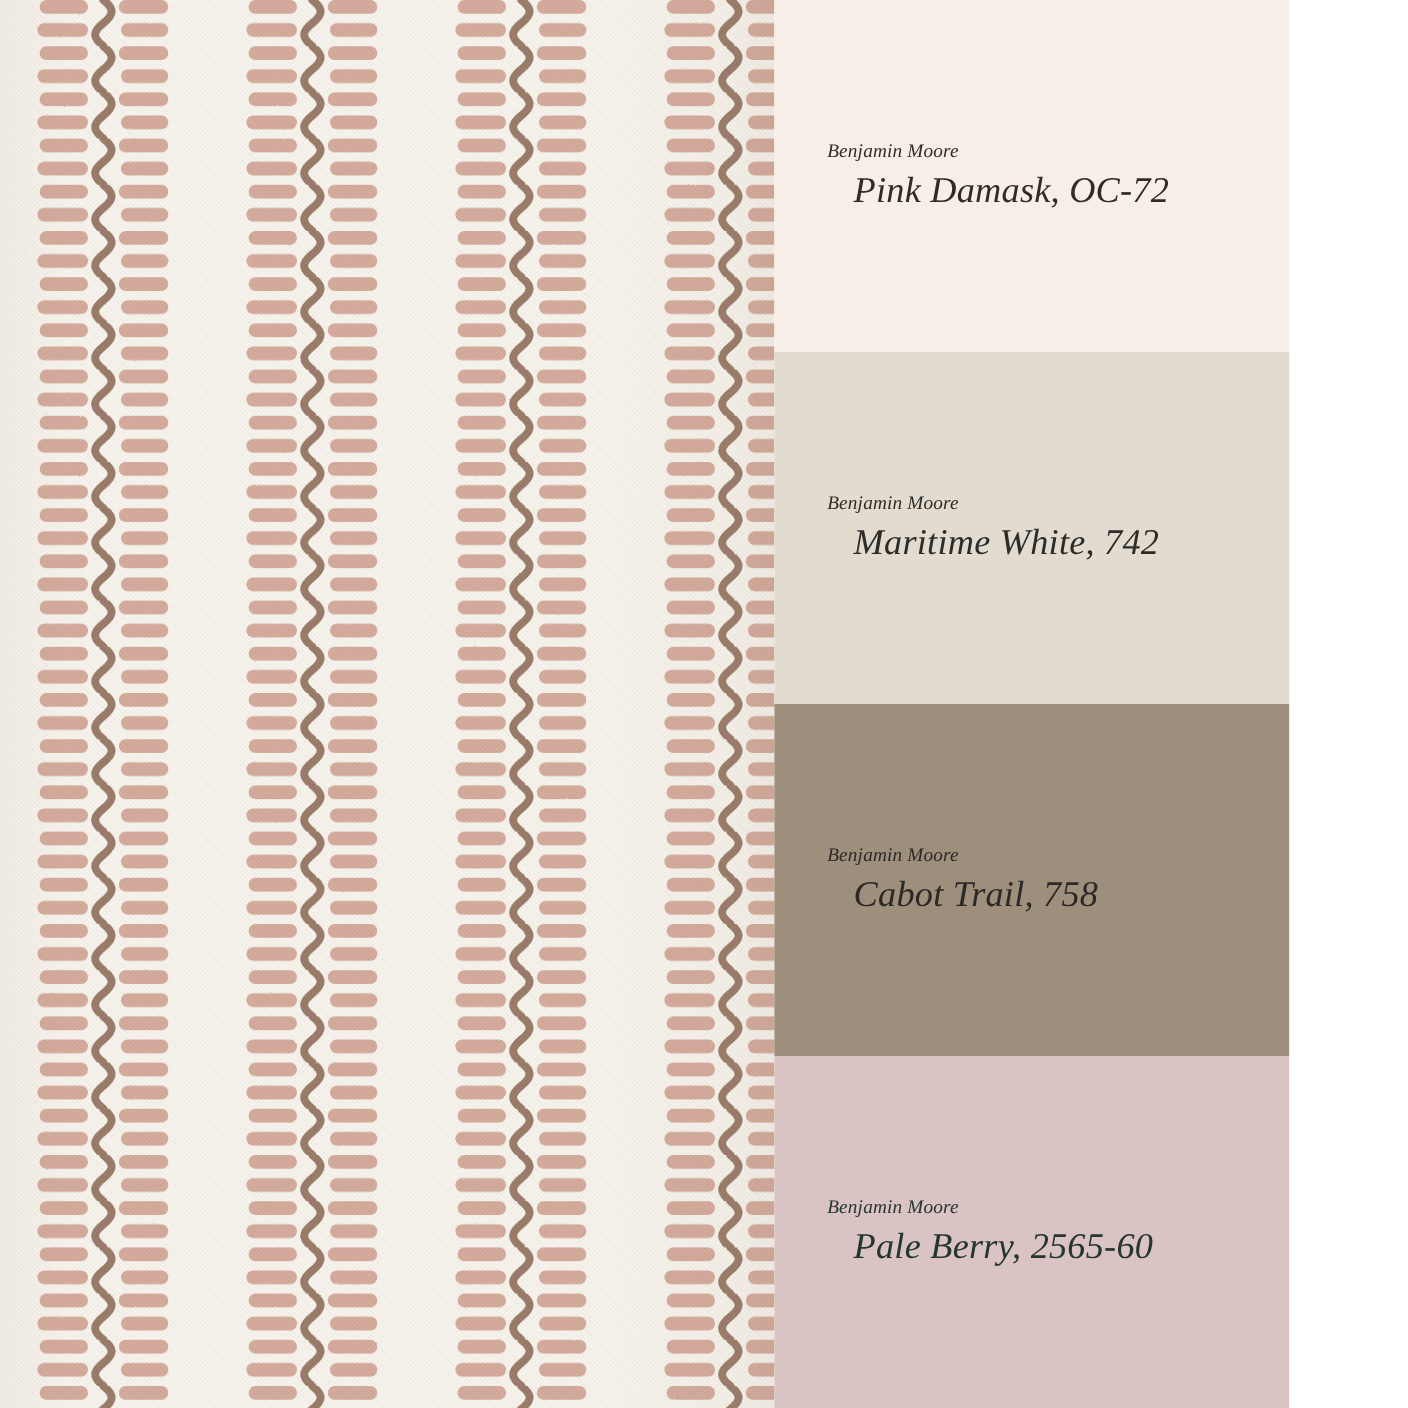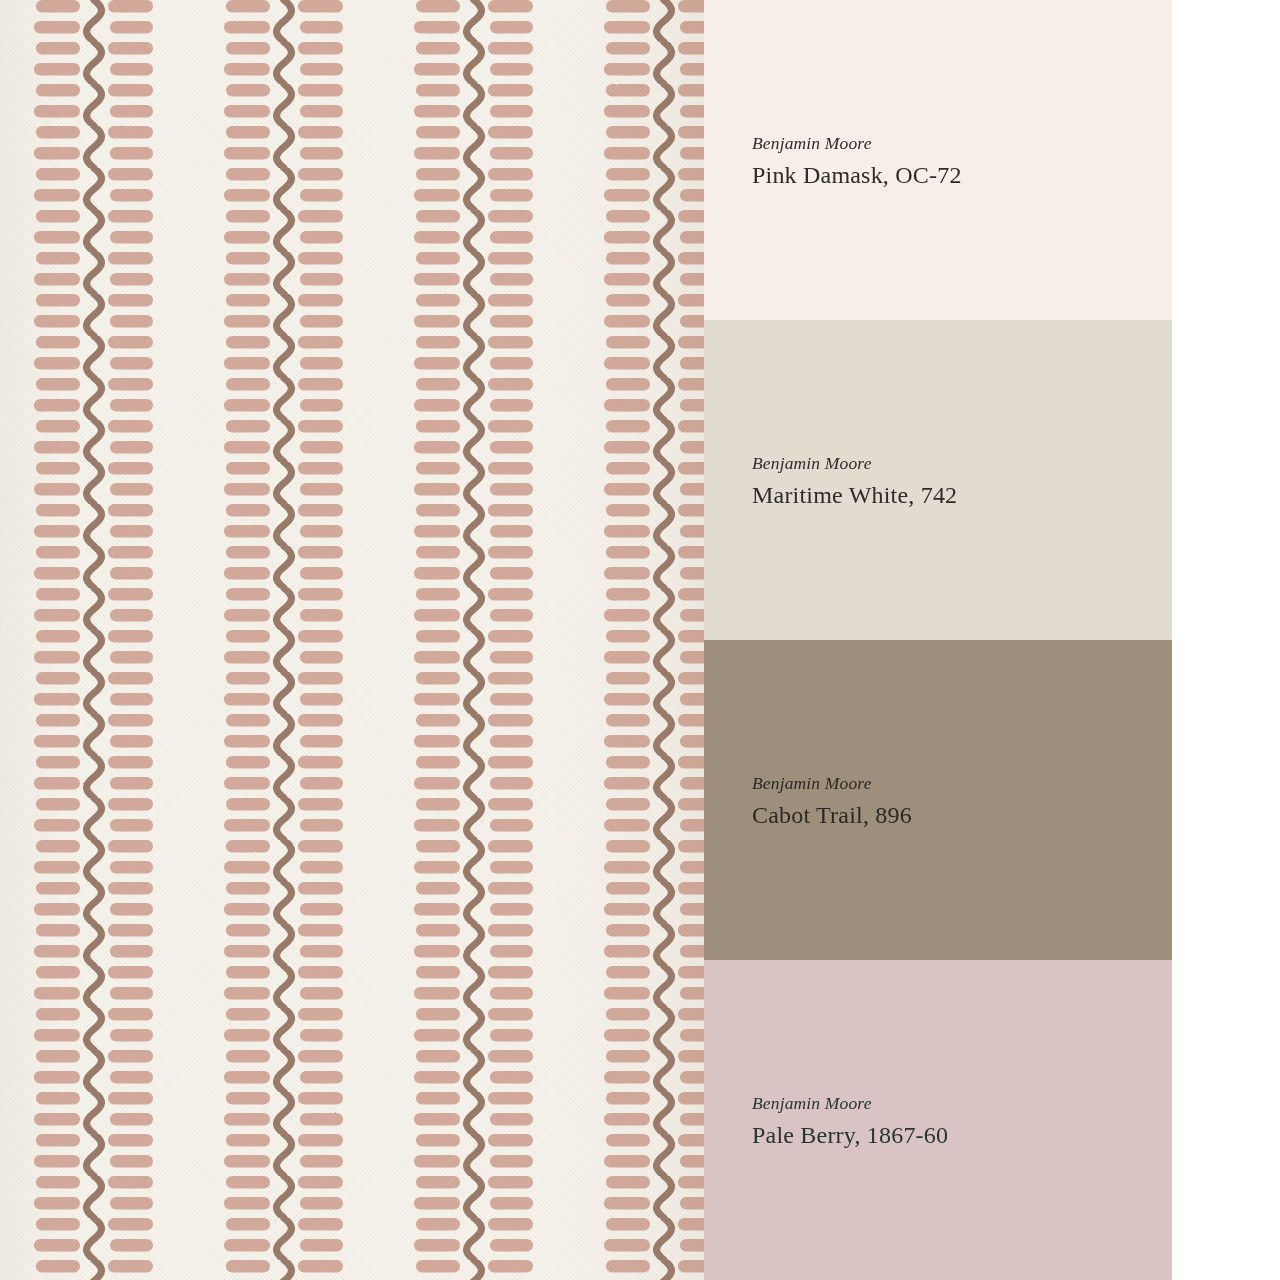--- a/index.html
+++ b/index.html
@@ -76,23 +76,25 @@
     padding-left: 48px;
   }
   .swatch-brand {
     font-style: italic;
     font-size: 17.5px;
     letter-spacing: 0.15px;
     line-height: 1.25;
     margin-bottom: 6px;
   }
   .swatch-name {
-    font-size: 24px;
+    font-style: italic;
+    font-size: 33px;
     letter-spacing: 0.2px;
     line-height: 1.2;
+    margin-left: 24px;
   }
   .swatch-label-block {
     margin-top: 2px;
   }
 </style>
 </head>
 <body>
 
 <div id="page">
 
@@ -146,25 +148,25 @@
     <div class="swatch" style="background:#e2dcd0;color:#2e2b28;">
       <div class="swatch-label-block">
         <div class="swatch-brand">Benjamin Moore</div>
         <div class="swatch-name">Maritime White, 742</div>
       </div>
     </div>
 
     <div class="swatch" style="background:#9d8f7b;color:#2b2825;">
       <div class="swatch-label-block">
         <div class="swatch-brand">Benjamin Moore</div>
-        <div class="swatch-name">Cabot Trail, 896</div>
+        <div class="swatch-name">Cabot Trail, 758</div>
       </div>
     </div>
 
     <div class="swatch" style="background:#d9c3c3;color:#25352f;">
       <div class="swatch-label-block">
         <div class="swatch-brand">Benjamin Moore</div>
-        <div class="swatch-name">Pale Berry, 1867-60</div>
+        <div class="swatch-name">Pale Berry, 2565-60</div>
       </div>
     </div>
 
   </div>
 </div>
 
 </body></html>

